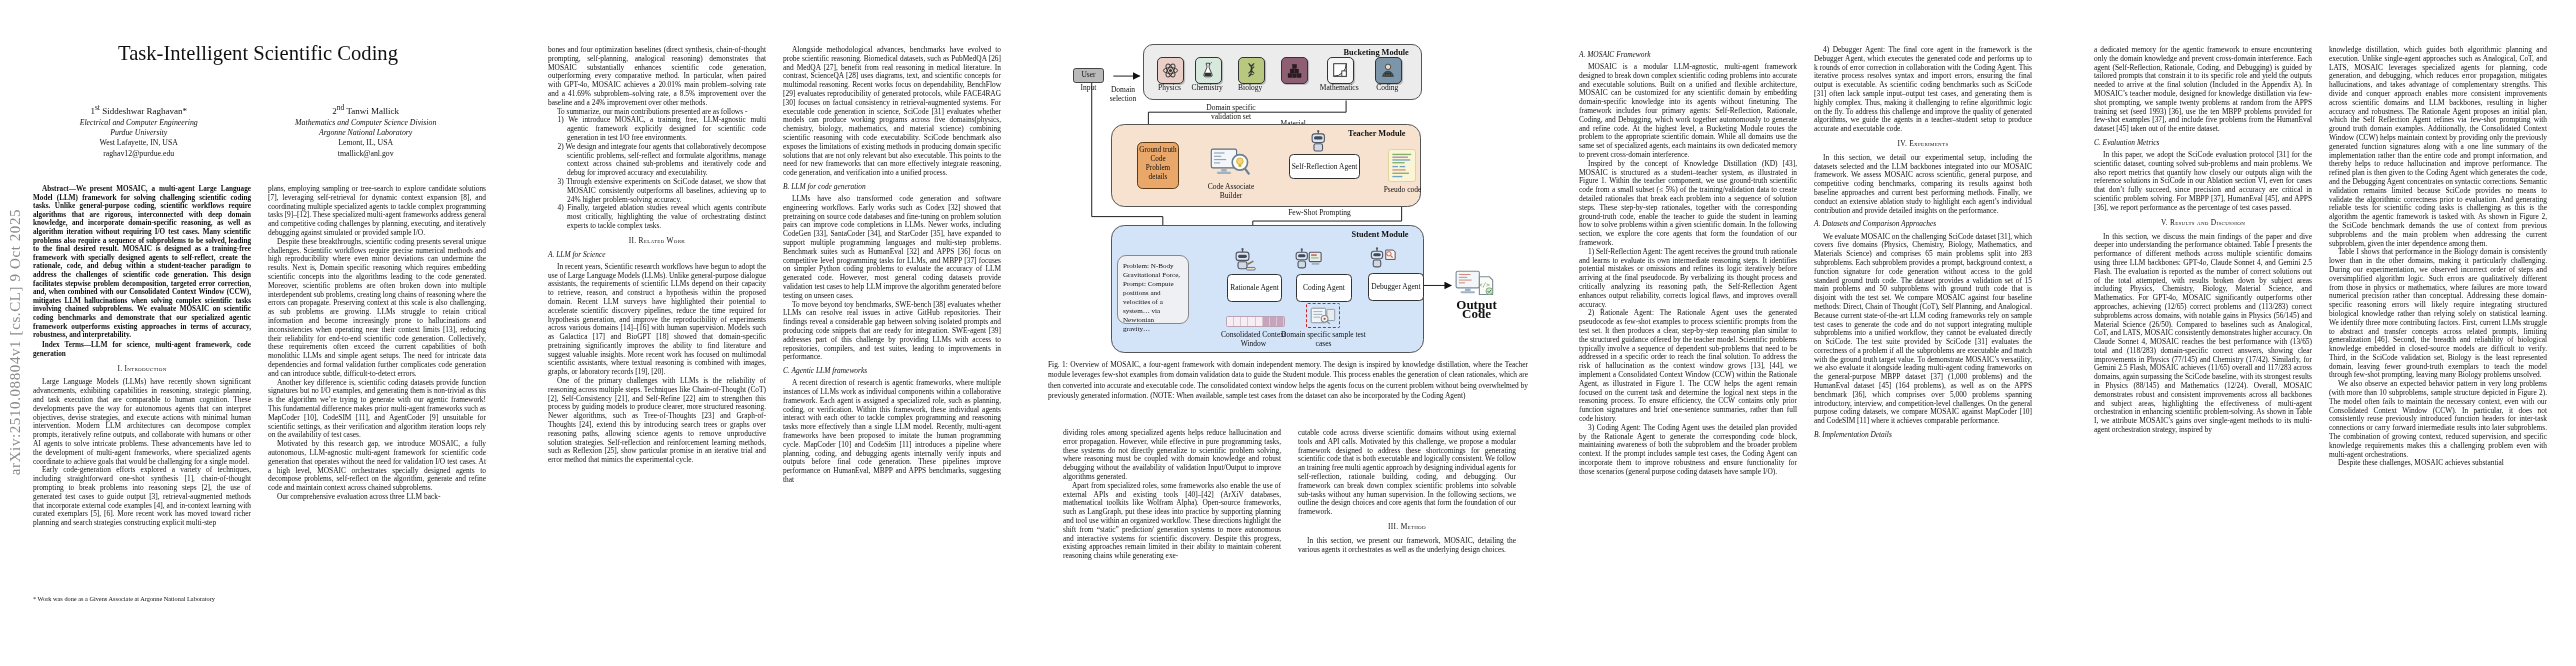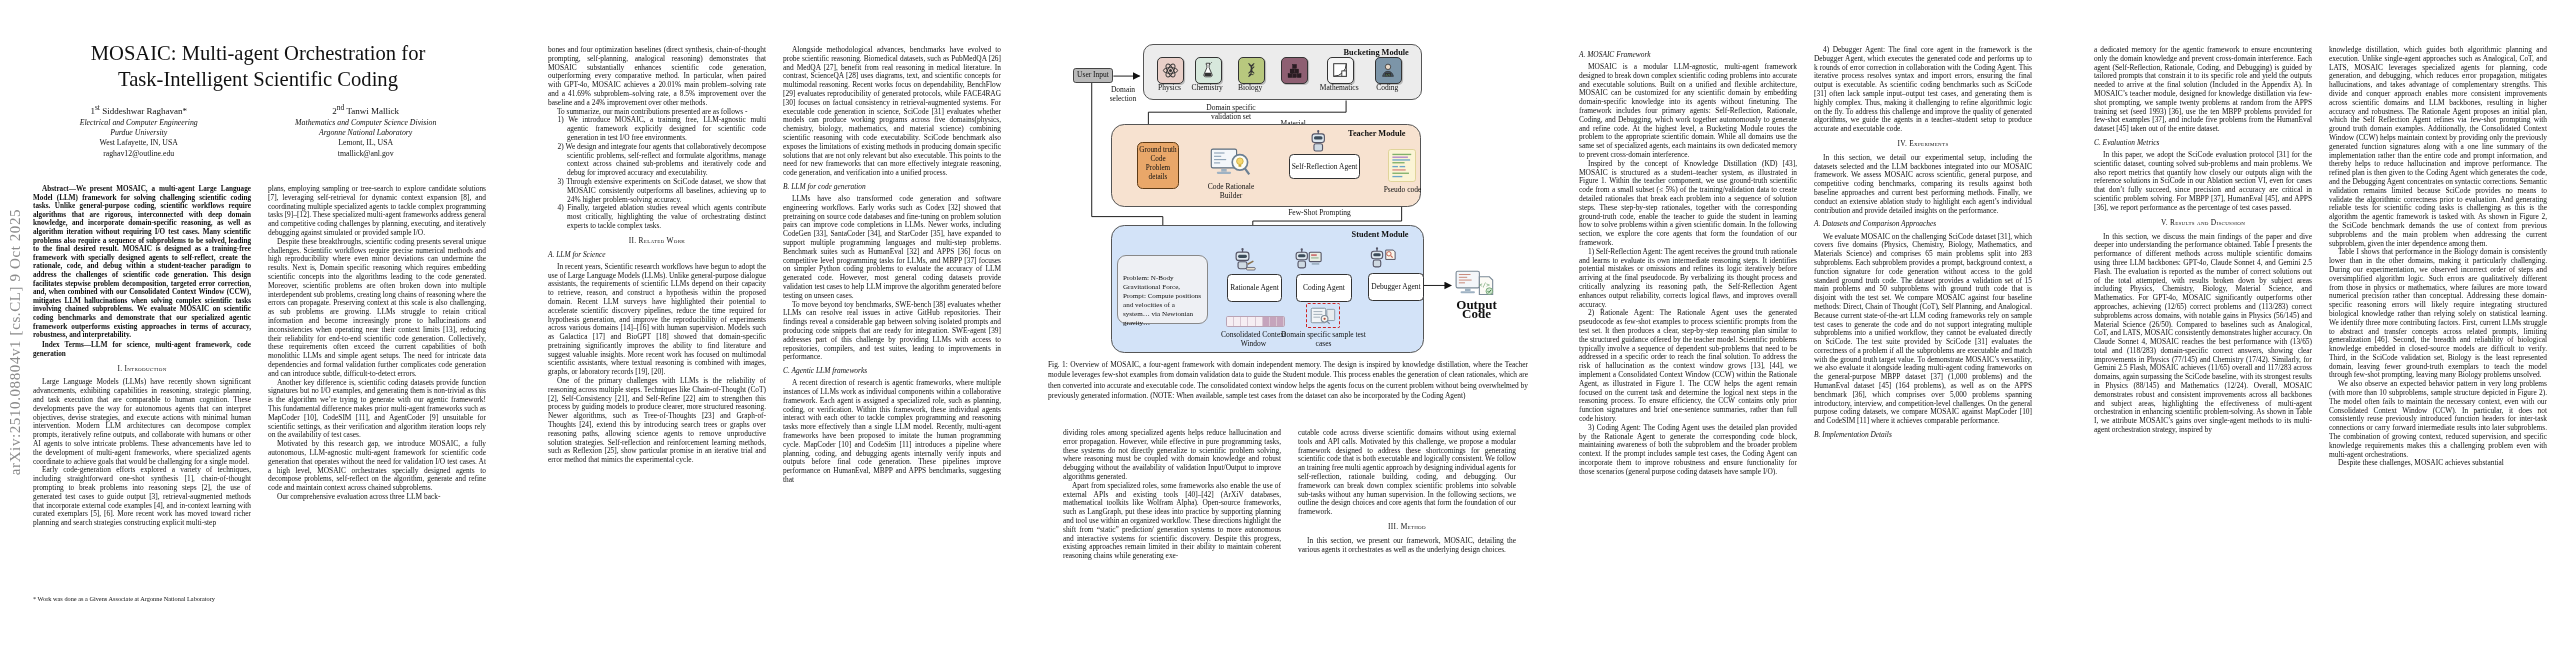--- a/index.html
+++ b/index.html
@@ -27,57 +27,56 @@
   .author .a-line{font-size:7.8px;line-height:10.3px;}
   .italic{font-style:italic;}
   .footnote{position:absolute;left:33px;top:595px;width:218px;}
 
   
   .fig{position:absolute;left:0;top:0;width:515px;height:361px;}
   .fig svg.wires{position:absolute;left:0;top:0;z-index:1;}
   .fbox{position:absolute;z-index:2;box-sizing:border-box;}
   .lbl{position:absolute;z-index:3;text-align:center;font-size:7.5px;line-height:9px;}
   .module-title{position:absolute;font-weight:bold;font-size:8.3px;z-index:3;}
-  .userinput{left:43px;top:68px;width:40px;height:14.5px;background:#b9b9b9;border:0.8px solid #444;border-radius:2.8px;
+  .userinput{left:43px;top:68px;width:31px;height:14.5px;background:#b9b9b9;border:0.8px solid #444;border-radius:2.8px;
     text-align:center;font-size:7.5px;line-height:12.8px;}
   .bucketing{left:113px;top:44px;width:279px;height:56px;background:#ececec;border:0.8px solid #555;border-radius:10px;}
   .tile{position:absolute;top:12.2px;width:24.5px;height:24.5px;border-radius:5px;border:0.8px solid #333;box-shadow:1.1px 1.1px 0 #bbb;
     display:flex;align-items:center;justify-content:center;}
   .tile-lbl{position:absolute;top:39px;width:50px;margin-left:-12.8px;text-align:center;font-size:7.5px;line-height:8px;}
   .teacher{left:81px;top:124px;width:310px;height:83px;background:#f7e2d0;border:0.8px solid #555;border-radius:13.3px;}
   .gtruth{left:107px;top:142px;width:42px;height:47px;background:#e9a769;border:0.8px solid #5c3a16;border-radius:5.6px;
     text-align:center;font-size:7.2px;line-height:9px;padding-top:3.3px;}
   .agentbox{position:absolute;z-index:3;background:#fff;border:0.8px solid #333;border-radius:4.4px;
     text-align:center;font-size:7.5px;line-height:9.2px;display:flex;align-items:center;justify-content:center;}
   .student{left:81px;top:225px;width:313px;height:128px;background:#d3e3f8;border:0.8px solid #555;border-radius:13.3px;}
-  .problem{left:87px;top:255px;width:91px;height:69px;background:#eef0f4;border:0.8px solid #888;border-radius:9px;
-    font-size:7.1px;line-height:9px;padding:18px 5px;text-align:left;}
+  .problem{left:87px;top:255px;width:72px;height:69px;background:#eef0f4;border:0.8px solid #888;border-radius:9px;
+    font-size:7.1px;line-height:9px;padding:6px 5px;text-align:left;}
   .ccwbar{left:196px;top:316px;width:57px;height:9.4px;display:flex;border:0.6px solid #b9a3b4;border-radius:1.7px;overflow:hidden;z-index:3;position:absolute;background:#f6eef3;}
   .ccwbar span{flex:1;border-right:0.6px solid #d8c6d2;}
   .ccwbar span.f{background:#c5a4bc;}
   .dashedbox{left:276px;top:303px;width:34px;height:24.5px;border:1.1px dashed #cc2222;border-radius:1.7px;display:flex;align-items:center;justify-content:center;}
   .caption{position:absolute;left:18px;top:360px;width:480px;font-size:7.4px;line-height:10.3px;text-align:justify;}
   .icn{display:block;}
 </style>
 </head>
 <body>
 
 <div class="page" id="page1">
   <div class="watermark">arXiv:2510.08804v1 [cs.CL] 9 Oct 2025</div>
   <div class="title">
-    <div>MOSAIC: Multi-agent Orchestration for</div>
     <div>Task-Intelligent Scientific Coding</div>
   </div>
   <div class="authors">
     <div class="author">
       <div class="a-name"><span>1</span><sup>st</sup><span> Siddeshwar Raghavan*</span></div>
       <div class="a-line italic">Electrical and Computer Engineering</div>
       <div class="a-line italic">Purdue University</div>
       <div class="a-line">West Lafayette, IN, USA</div>
-      <div class="a-line">raghav12@outline.edu</div>
+      <div class="a-line">raghav12@purdue.edu</div>
     </div>
     <div class="author">
       <div class="a-name"><span>2</span><sup>nd</sup><span> Tanwi Mallick</span></div>
       <div class="a-line italic">Mathematics and Computer Science Division</div>
       <div class="a-line italic">Argonne National Laboratory</div>
       <div class="a-line">Lemont, IL, USA</div>
       <div class="a-line">tmallick@anl.gov</div>
     </div>
   </div>
   <div class="col" style="left:33px;top:185px;">
@@ -228,21 +227,21 @@
             <line x1="11" y1="27" x2="22" y2="27"></line>
           </g>
           <rect x="24" y="38" width="10" height="5" fill="#9fb2c3"></rect>
           <rect x="16" y="43" width="26" height="4" rx="2" fill="#9fb2c3"></rect>
           <circle cx="58" cy="26" r="14" fill="#fdfdf4" stroke="#6b7f93" stroke-width="3"></circle>
           <circle cx="58" cy="24" r="6" fill="#f5d76e" stroke="#c9a93c" stroke-width="1.5"></circle>
           <rect x="55.5" y="30" width="5" height="4" fill="#c9a93c"></rect>
           <line x1="67" y1="37" x2="75" y2="48" stroke="#6b7f93" stroke-width="4"></line>
         </svg>
     </div>
-    <div class="lbl" style="left:167px;top:182px;width:68px;">Code Rationale Builder</div>
+    <div class="lbl" style="left:167px;top:182px;width:68px;">Code Associate Builder</div>
     <div class="fbox" style="left:276px;top:129px;width:25.6px;height:25.6px;z-index:3;">
       <svg width="24.5" height="24.5" viewBox="0 0 40 40">
           <line x1="20" y1="4" x2="20" y2="8" stroke="#556" stroke-width="2"></line>
           <circle cx="20" cy="3.5" r="1.8" fill="#556"></circle>
           <rect x="10" y="8" width="20" height="14" rx="4" fill="#dde7ee" stroke="#556" stroke-width="1.8"></rect>
           <rect x="13" y="12" width="14" height="5" rx="2.5" fill="#3c4c5a"></rect>
           <rect x="13" y="24" width="14" height="12" rx="3" fill="#cfdae3" stroke="#556" stroke-width="1.8"></rect>
         </svg>
     </div>
     <div class="agentbox" style="left:259px;top:154px;width:69px;height:23px;">Self-Reflection Agent</div>

